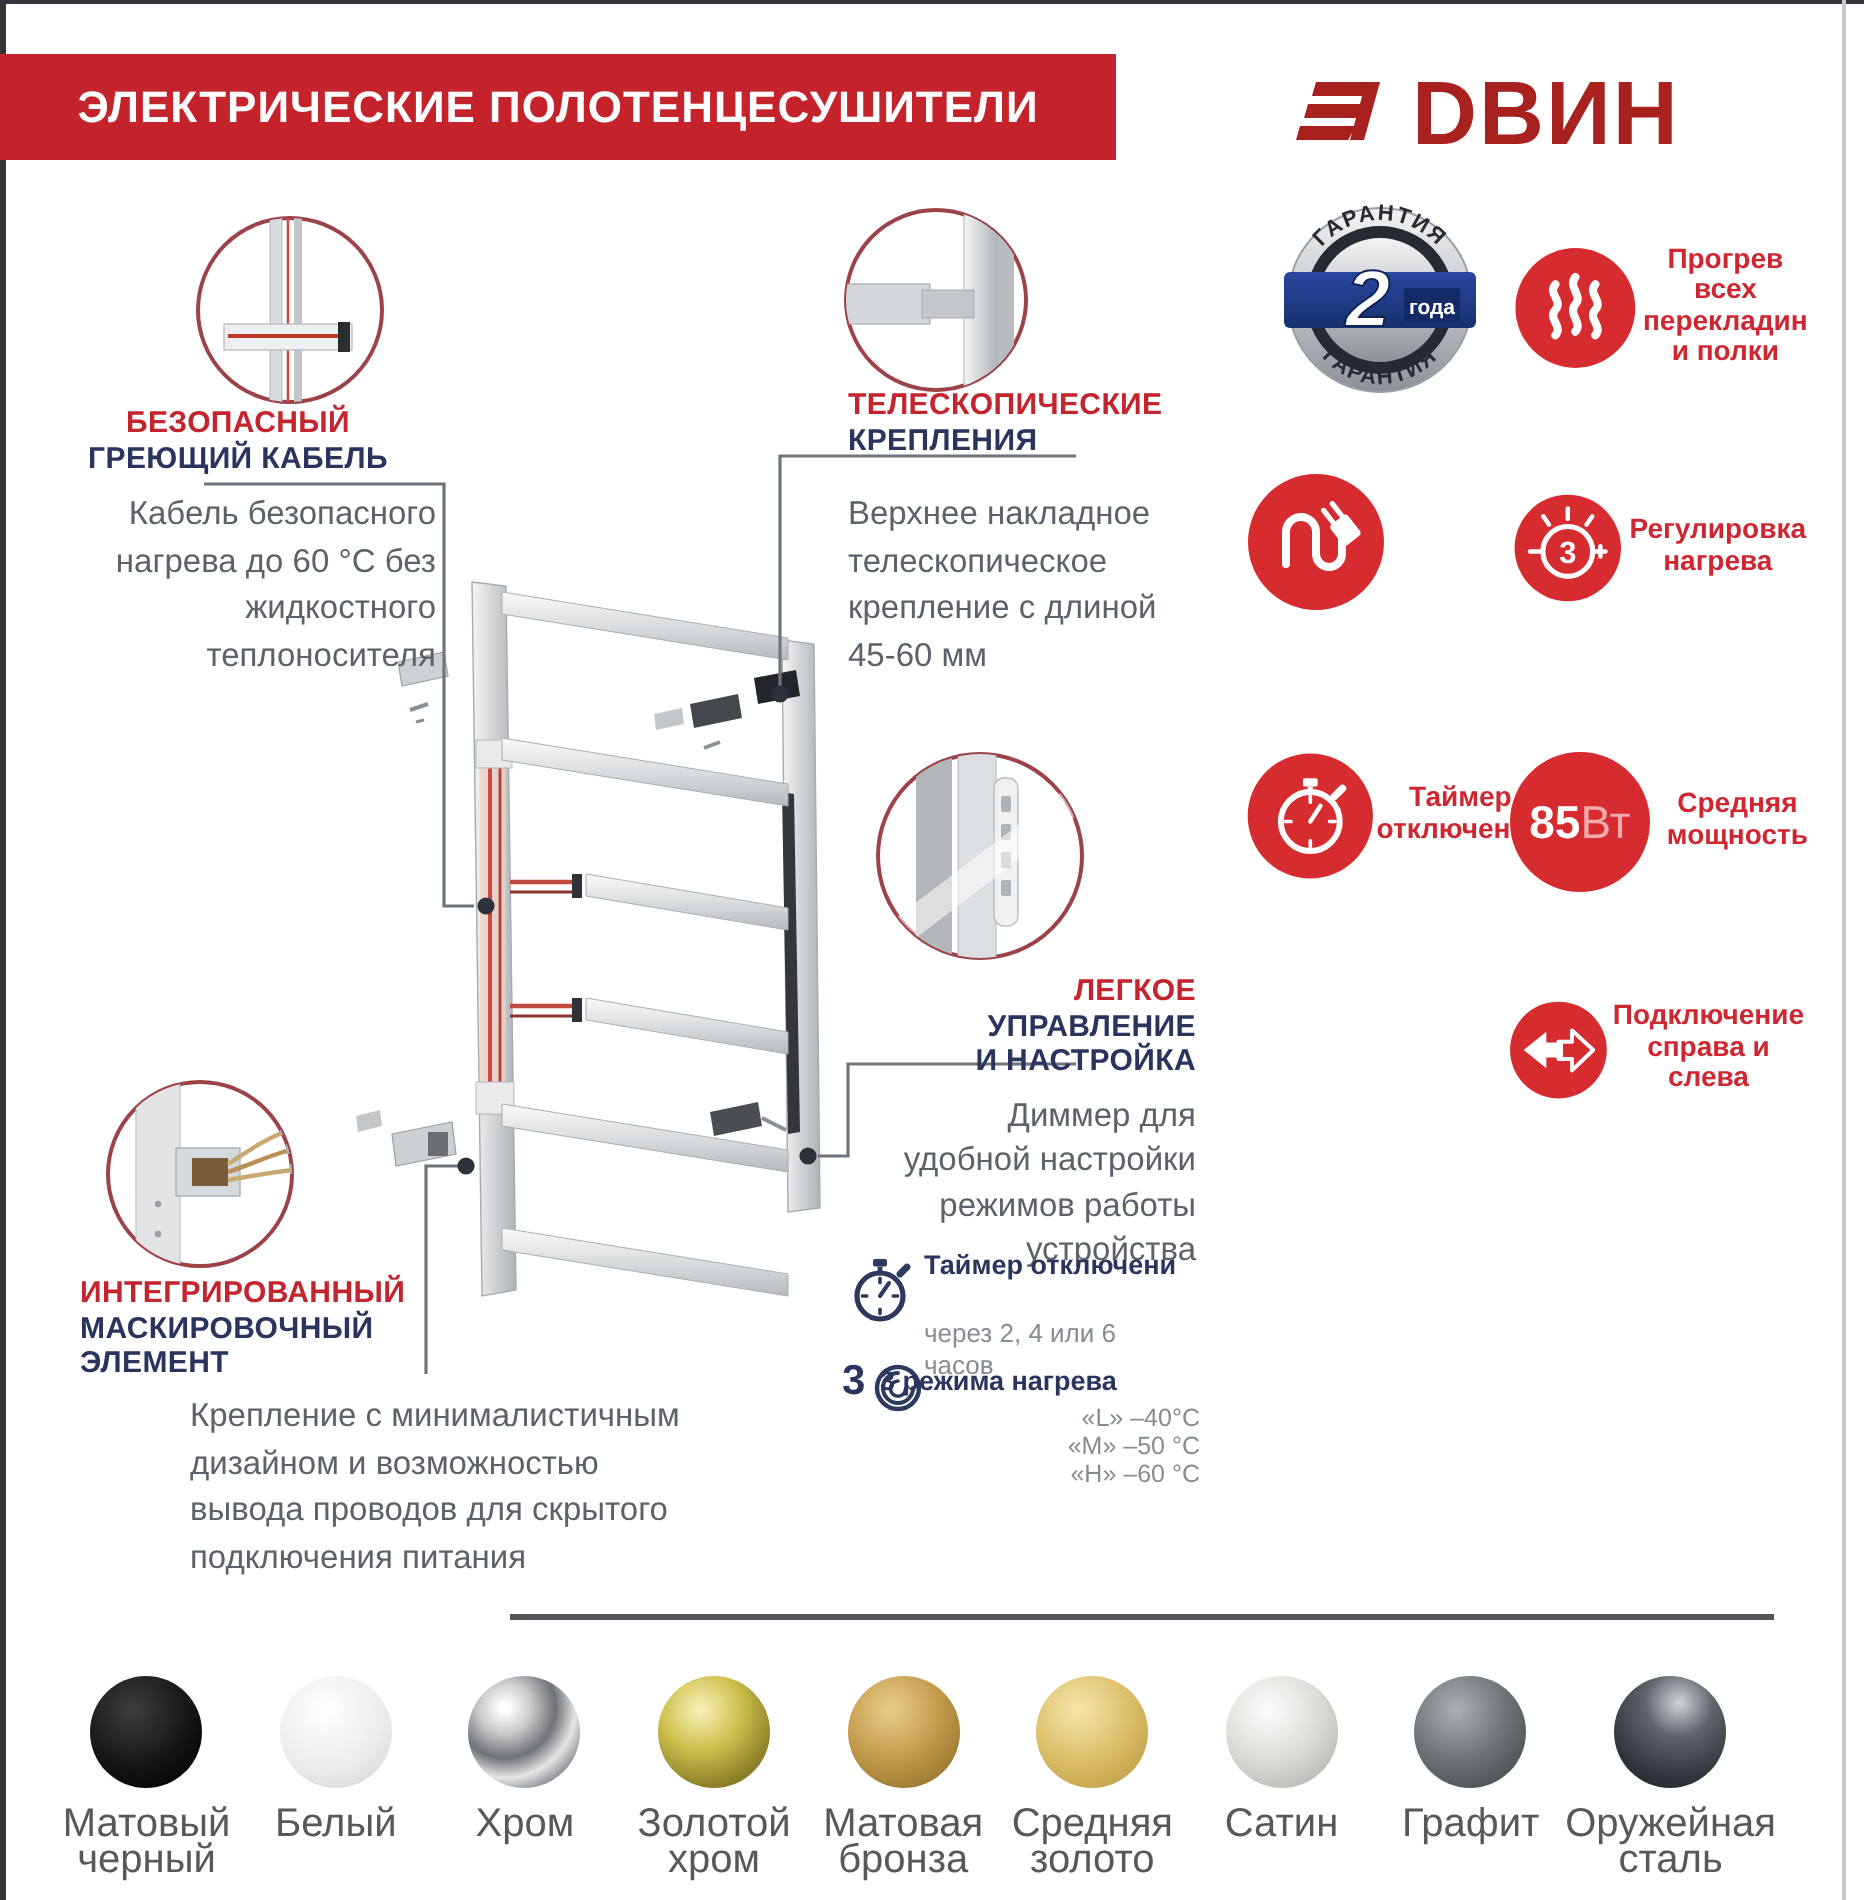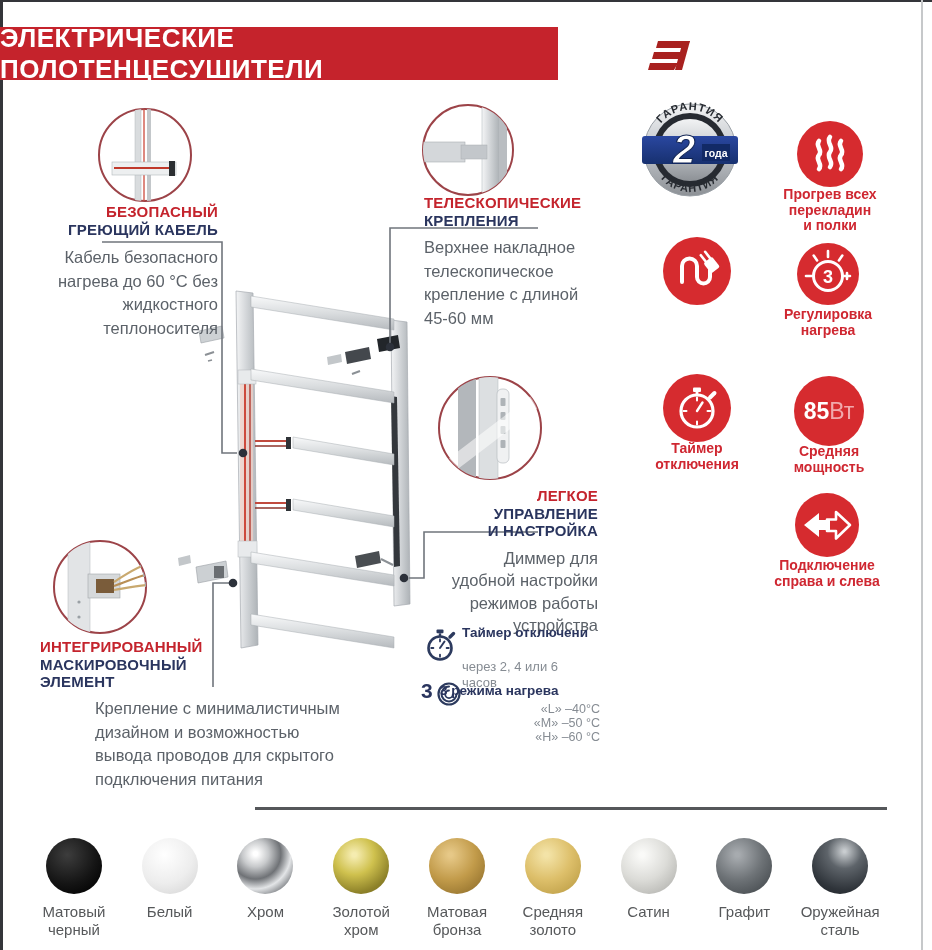--- a/index.html
+++ b/index.html
@@ -4,50 +4,50 @@
 <style>
   html,body{margin:0;padding:0;background:#ffffff;}
   .page{position:relative;width:932px;height:950px;background:#ffffff;overflow:hidden;
         font-family:"Liberation Sans",sans-serif;}
   .edge-top{position:absolute;left:0;top:0;width:932px;height:2px;background:#34353a;}
   .edge-left{position:absolute;left:0;top:0;width:3px;height:950px;background:#34353a;}
   .edge-right{position:absolute;left:921px;top:0;width:2px;height:950px;background:#c6c8ca;}
 
   
   .banner{position:absolute;left:0;top:27px;width:558px;height:53px;background:#c5232c;
-          color:#ffffff;font-size:26px;font-weight:800;letter-spacing:.5px;
+          color:#ffffff;font-size:22px;font-weight:800;letter-spacing:.5px;
           display:flex;align-items:center;justify-content:center;}
   .logo{position:absolute;left:648px;top:32px;height:50px;display:flex;align-items:center;gap:10px;}
   .logo-text{font-size:45px;font-weight:800;color:#a8211f;letter-spacing:1px;line-height:48px;}
 
   
   .co-title-red{font-size:15px;font-weight:800;color:#c4242d;line-height:17.5px;letter-spacing:.2px;}
   .co-title-navy{font-size:15px;font-weight:800;color:#2a355e;line-height:17.5px;letter-spacing:.2px;white-space:pre-line;}
   .co-body{font-size:16.5px;color:#5c6269;line-height:23.5px;white-space:pre-line;}
   .abs{position:absolute;}
   .ra{text-align:right;}
 
   
   .note-title{font-size:13.5px;font-weight:800;color:#2a355e;line-height:16px;}
   .note-body{font-size:13px;color:#868c93;line-height:15.5px;white-space:pre-line;}
   .mode-line{font-size:12.5px;color:#868c93;line-height:14px;}
   .mode-digit{font-size:21px;font-weight:800;color:#2a355e;line-height:22px;}
 
   
-  .feat{position:absolute;width:150px;display:flex;flex-direction:column;align-items:center;}
+  .feat{position:absolute;width:150px;display:flex;flex-direction:row;align-items:center;justify-content:space-between;}
   .feat-label{margin-top:-3px;text-align:center;font-size:14px;font-weight:800;color:#cf2731;
               line-height:15.5px;white-space:pre-line;}
 
   
   .colors-title{position:absolute;left:40px;top:792px;font-size:19px;font-weight:800;color:#454545;letter-spacing:.8px;}
   .colors-rule{position:absolute;left:255px;top:807px;width:632px;height:3px;background:#55575a;}
   .swatch-row{position:absolute;left:26px;top:838px;width:862px;display:flex;}
   .swatch-cell{flex:1;display:flex;flex-direction:column;align-items:center;}
   .swatch{width:56px;height:56px;border-radius:50%;}
-  .swatch-label{margin-top:9px;text-align:center;font-size:15px;color:#56585a;line-height:18px;white-space:pre-line;}
+  .swatch-label{margin-top:9px;text-align:center;font-size:20px;color:#56585a;line-height:18px;white-space:pre-line;}
   .sw-0{background:radial-gradient(circle at 38% 30%,#3d3d3d 0%,#151515 55%,#000 90%);}
   .sw-1{background:radial-gradient(circle at 40% 30%,#ffffff 0%,#ededed 55%,#d6d6d6 92%);}
   .sw-2{background:radial-gradient(circle at 33% 28%,#ffffff 4%,#c7c9cb 24%,#6f7276 46%,#e3e5e7 64%,#7d8084 82%,#55585c 100%);}
   .sw-3{background:radial-gradient(circle at 38% 30%,#f5ecb0 4%,#cfc14e 38%,#8f832a 72%,#6e6418 100%);}
   .sw-4{background:radial-gradient(circle at 38% 30%,#e6c887 4%,#c29b4a 48%,#8e6d2a 92%);}
   .sw-5{background:radial-gradient(circle at 38% 30%,#f3e3a7 4%,#ddbf6a 48%,#bb9c44 92%);}
   .sw-6{background:radial-gradient(circle at 38% 30%,#a7abaf 4%,#6e7377 48%,#42474b 92%);}
   .sw-7{background:radial-gradient(circle at 38% 30%,#fafaf8 4%,#dcdcd8 48%,#b0b0ac 92%);}
   .sw-8{background:radial-gradient(circle at 58% 24%,#c9cdd0 2%,#5e646a 32%,#2f343a 72%,#1d2126 100%);}
 </style>
@@ -65,20 +65,21 @@
   </div>
   <div class="logo">
     <svg width="48" height="38" viewBox="0 0 48 38">
       <g fill="#a8211f">
         <polygon points="10,3 42,3 38,10 8,10"></polygon>
         <polygon points="6,14 36,14 32,21 4,21"></polygon>
         <polygon points="2,25 30,25 26,32 0,32"></polygon>
         <polygon points="42,3 34,32 27,32 35,3"></polygon>
       </g>
     </svg>
+    <span class="logo-text">DВИН</span>
   </div>
 
   <svg class="abs" style="left:0;top:85px;" width="932" height="710" viewBox="0 85 932 710">
     <defs>
       <linearGradient id="metalV" x1="0" y1="0" x2="1" y2="0">
         <stop offset="0" stop-color="#f4f5f6"></stop>
           <stop offset=".45" stop-color="#d4d7da"></stop>
           <stop offset="1" stop-color="#aeb3b7"></stop>
       </linearGradient>
       <linearGradient id="metalH" x1="0" y1="0" x2="0" y2="1">
@@ -202,34 +203,34 @@
         <rect x="500.5" y="398" width="5" height="8" rx="1" fill="#aeb3b7"></rect>
         <rect x="500.5" y="412" width="5" height="8" rx="1" fill="#aeb3b7"></rect>
         <rect x="500.5" y="426" width="5" height="8" rx="1" fill="#aeb3b7"></rect>
         <rect x="500.5" y="440" width="5" height="8" rx="1" fill="#aeb3b7"></rect>
         <path d="M445 470 L537 400" stroke="#ffffff" stroke-width="14" opacity="0.55"></path>
       </g>
     </g>
   </svg>
 
   <div class="abs ra" style="left:20px;top:203px;width:198px;">
-    <div style="">
+    <div style="text-align:center;">
       <div class="co-title-red">БЕЗОПАСНЫЙ</div>
       <div class="co-title-navy">ГРЕЮЩИЙ КАБЕЛЬ</div>
     </div>
     <div class="co-body" style="margin-top:8px;">Кабель безопасного
 нагрева до 60 °C без
 жидкостного
 теплоносителя</div>
   </div>
 
   <div class="abs" style="left:424px;top:194px;width:180px;">
     <div class="co-title-red">ТЕЛЕСКОПИЧЕСКИЕ</div>
     <div class="co-title-navy">КРЕПЛЕНИЯ</div>
-    <div class="co-body" style="margin-top:7px;">Верхнее накладное
+    <div class="co-body" style="margin-top:17px;">Верхнее накладное
 телескопическое
 крепление с длиной
 45-60 мм</div>
   </div>
 
   <div class="abs" style="left:428px;top:487px;width:170px;text-align:right;">
     <div class="co-title-red">ЛЕГКОЕ</div>
     <div class="co-title-navy">УПРАВЛЕНИЕ
 И НАСТРОЙКА</div>
     <div class="co-body" style="margin-top:7px;line-height:22.5px;">Диммер для

